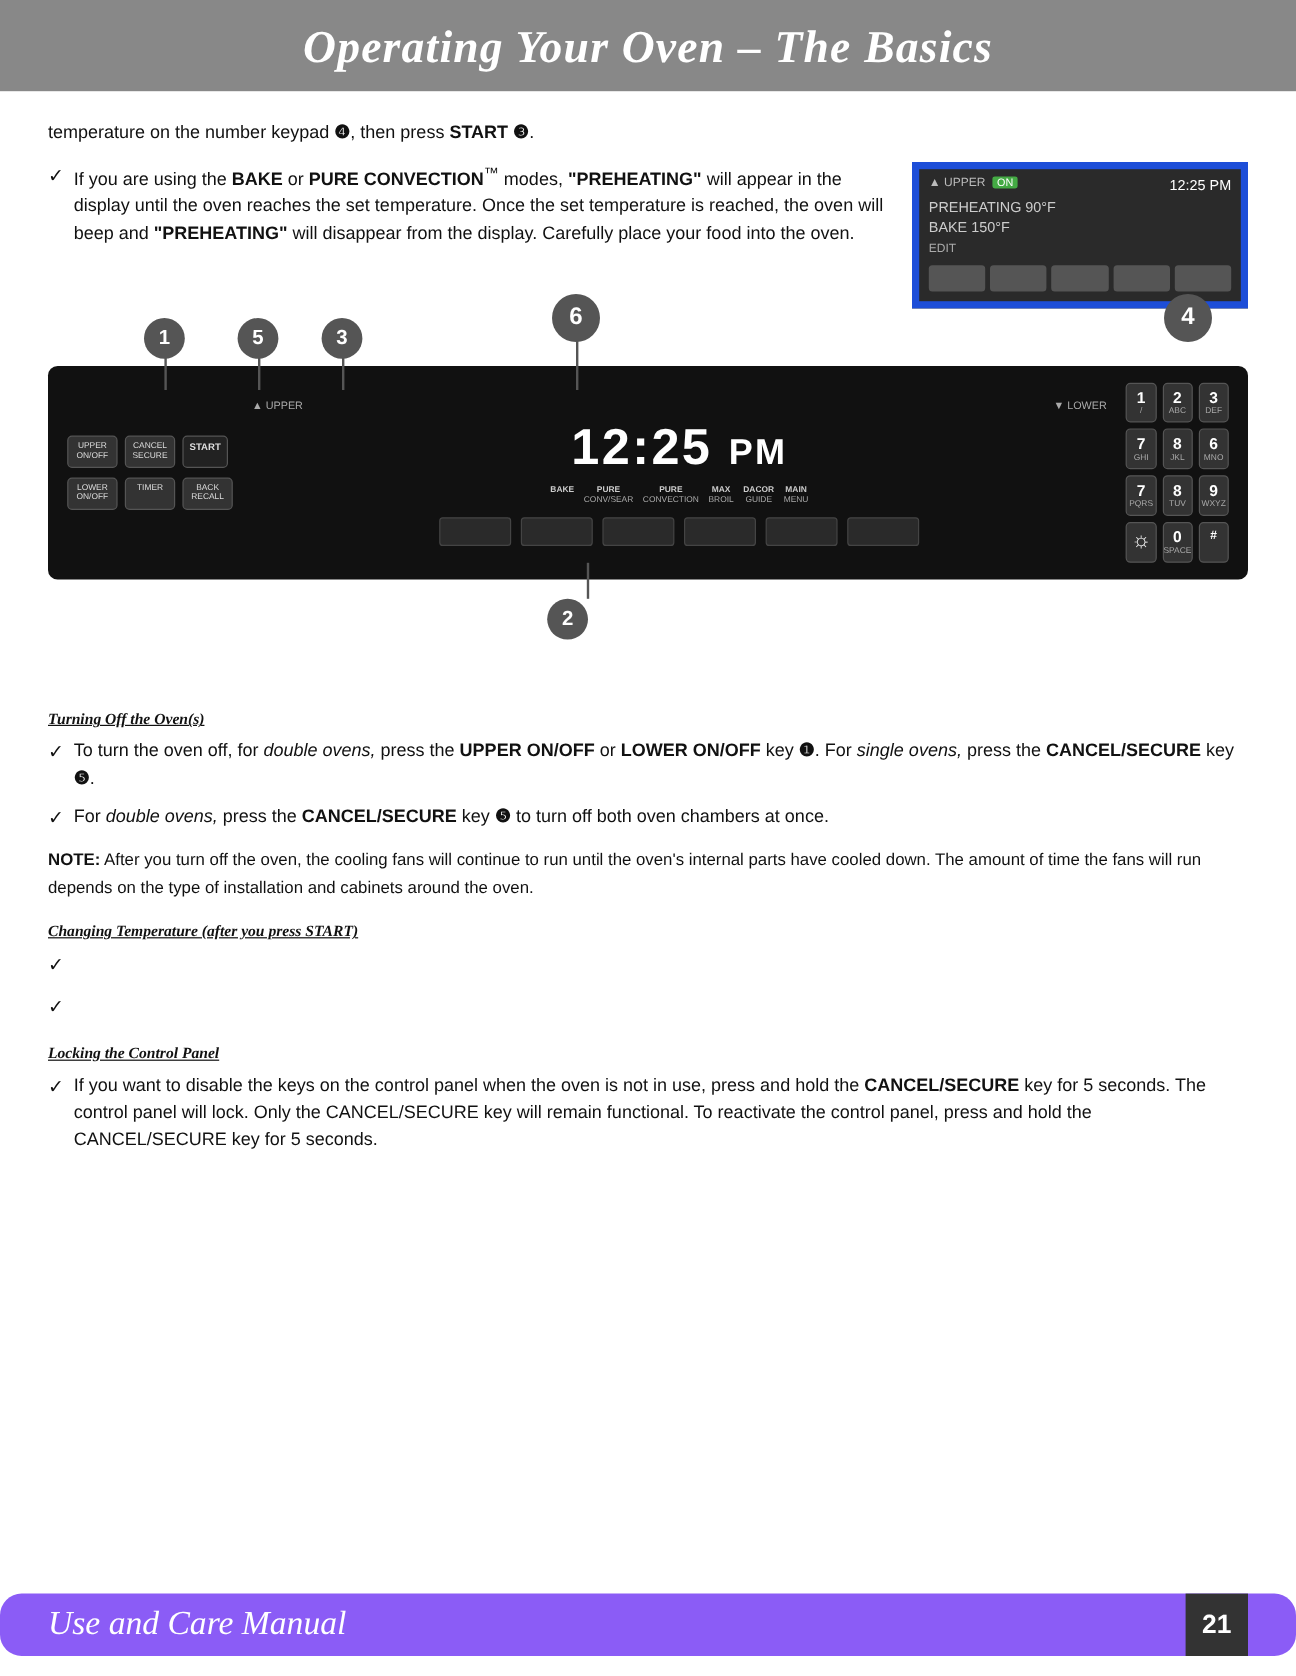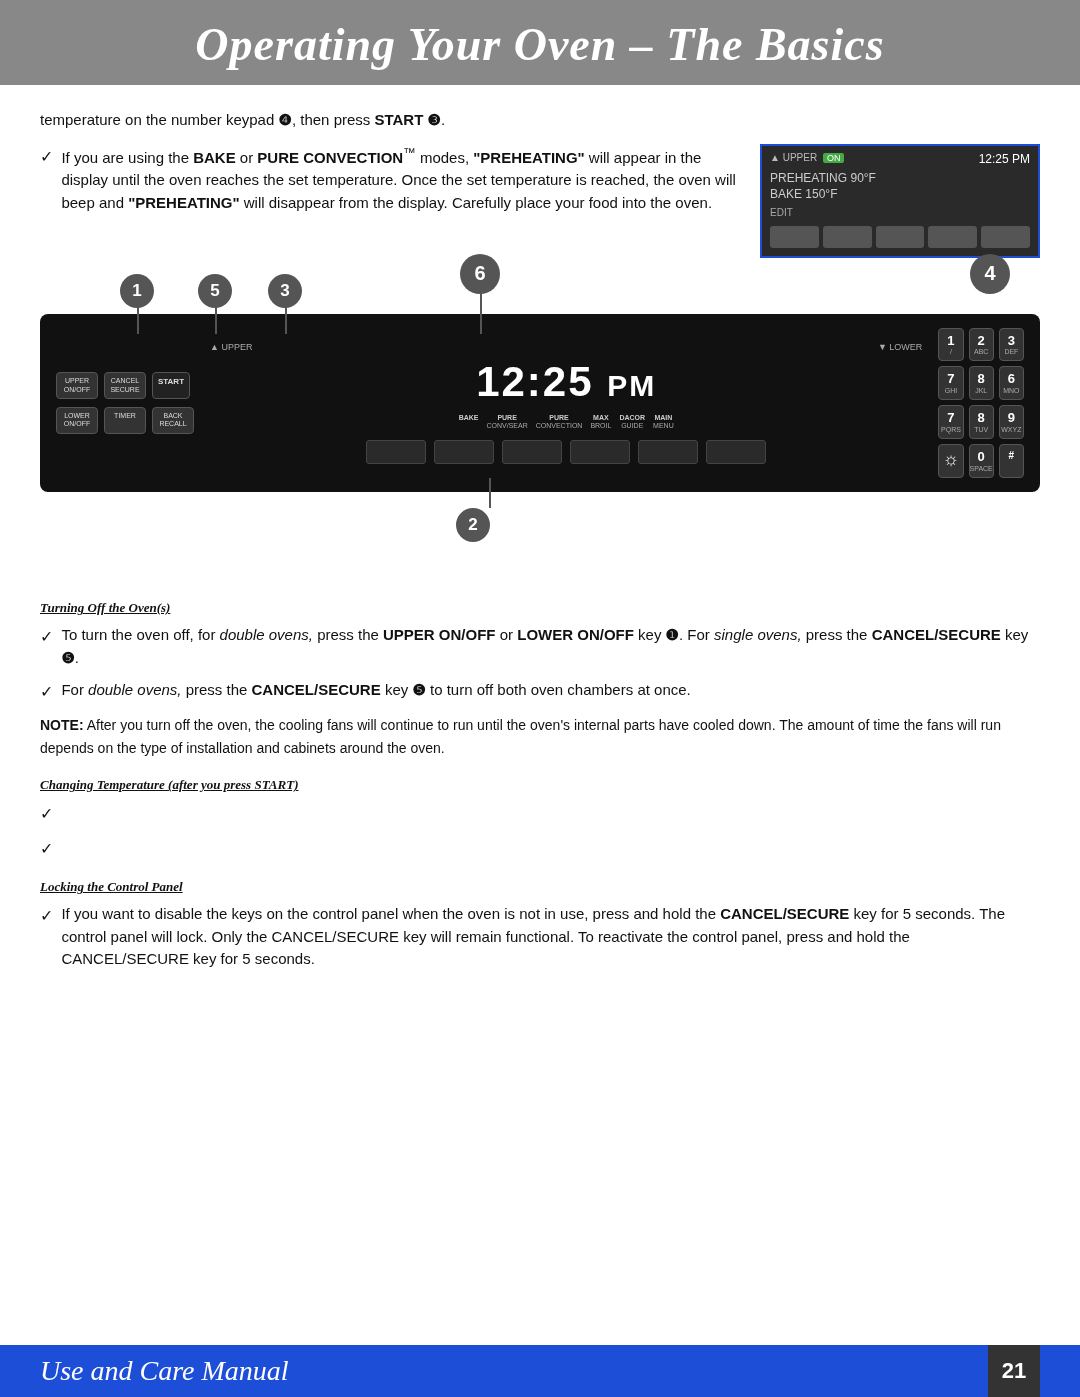--- a/index.html
+++ b/index.html
@@ -13,21 +13,21 @@
       position: relative;
     }
 
     
     .page-header {
       background: #888;
       padding: 18px 40px 14px 40px;
       text-align: center;
     }
     .page-header h1 {
-      font-size: 46px;
+      font-size: 38px;
       font-weight: 900;
       color: #fff;
       letter-spacing: 1px;
       font-style: italic;
       font-family: Georgia, serif;
     }
 
     
     .content {
       padding: 24px 40px 10px 40px;
@@ -54,21 +54,21 @@
     }
     .check-item .check-text {
       flex: 1;
     }
 
     
     .display-inset {
       float: right;
       width: 280px;
       background: #2a2a2a;
-      border: 2px solid #1d4ed8;
+      border: 6px solid #1d4ed8;
       margin: 0 0 10px 20px;
       padding: 6px 8px 8px 8px;
       font-size: 11px;
       color: #ccc;
     }
     .display-inset .top-bar {
       display: flex;
       justify-content: space-between;
       font-size: 10px;
       color: #bbb;
@@ -250,30 +250,31 @@
       font-size: 14px;
       line-height: 1.6;
       margin: 10px 0;
     }
     .note-text strong {
       font-weight: bold;
     }
 
     
     .page-footer {
-      background: #1d4ed8;
+      background: #8b5cf6;
       position: absolute;
-      bottom: 0;
+      bottom: 17px;
       left: 0;
       right: 0;
       height: 52px;
       display: flex;
       align-items: center;
       justify-content: space-between;
       padding: 0 40px;
+      border-radius: 18px;
     }
     .footer-title {
       font-size: 28px;
       font-style: italic;
       font-family: Georgia, serif;
       color: #fff;
       font-weight: 300;
     }
     .footer-page {
       background: #333;

